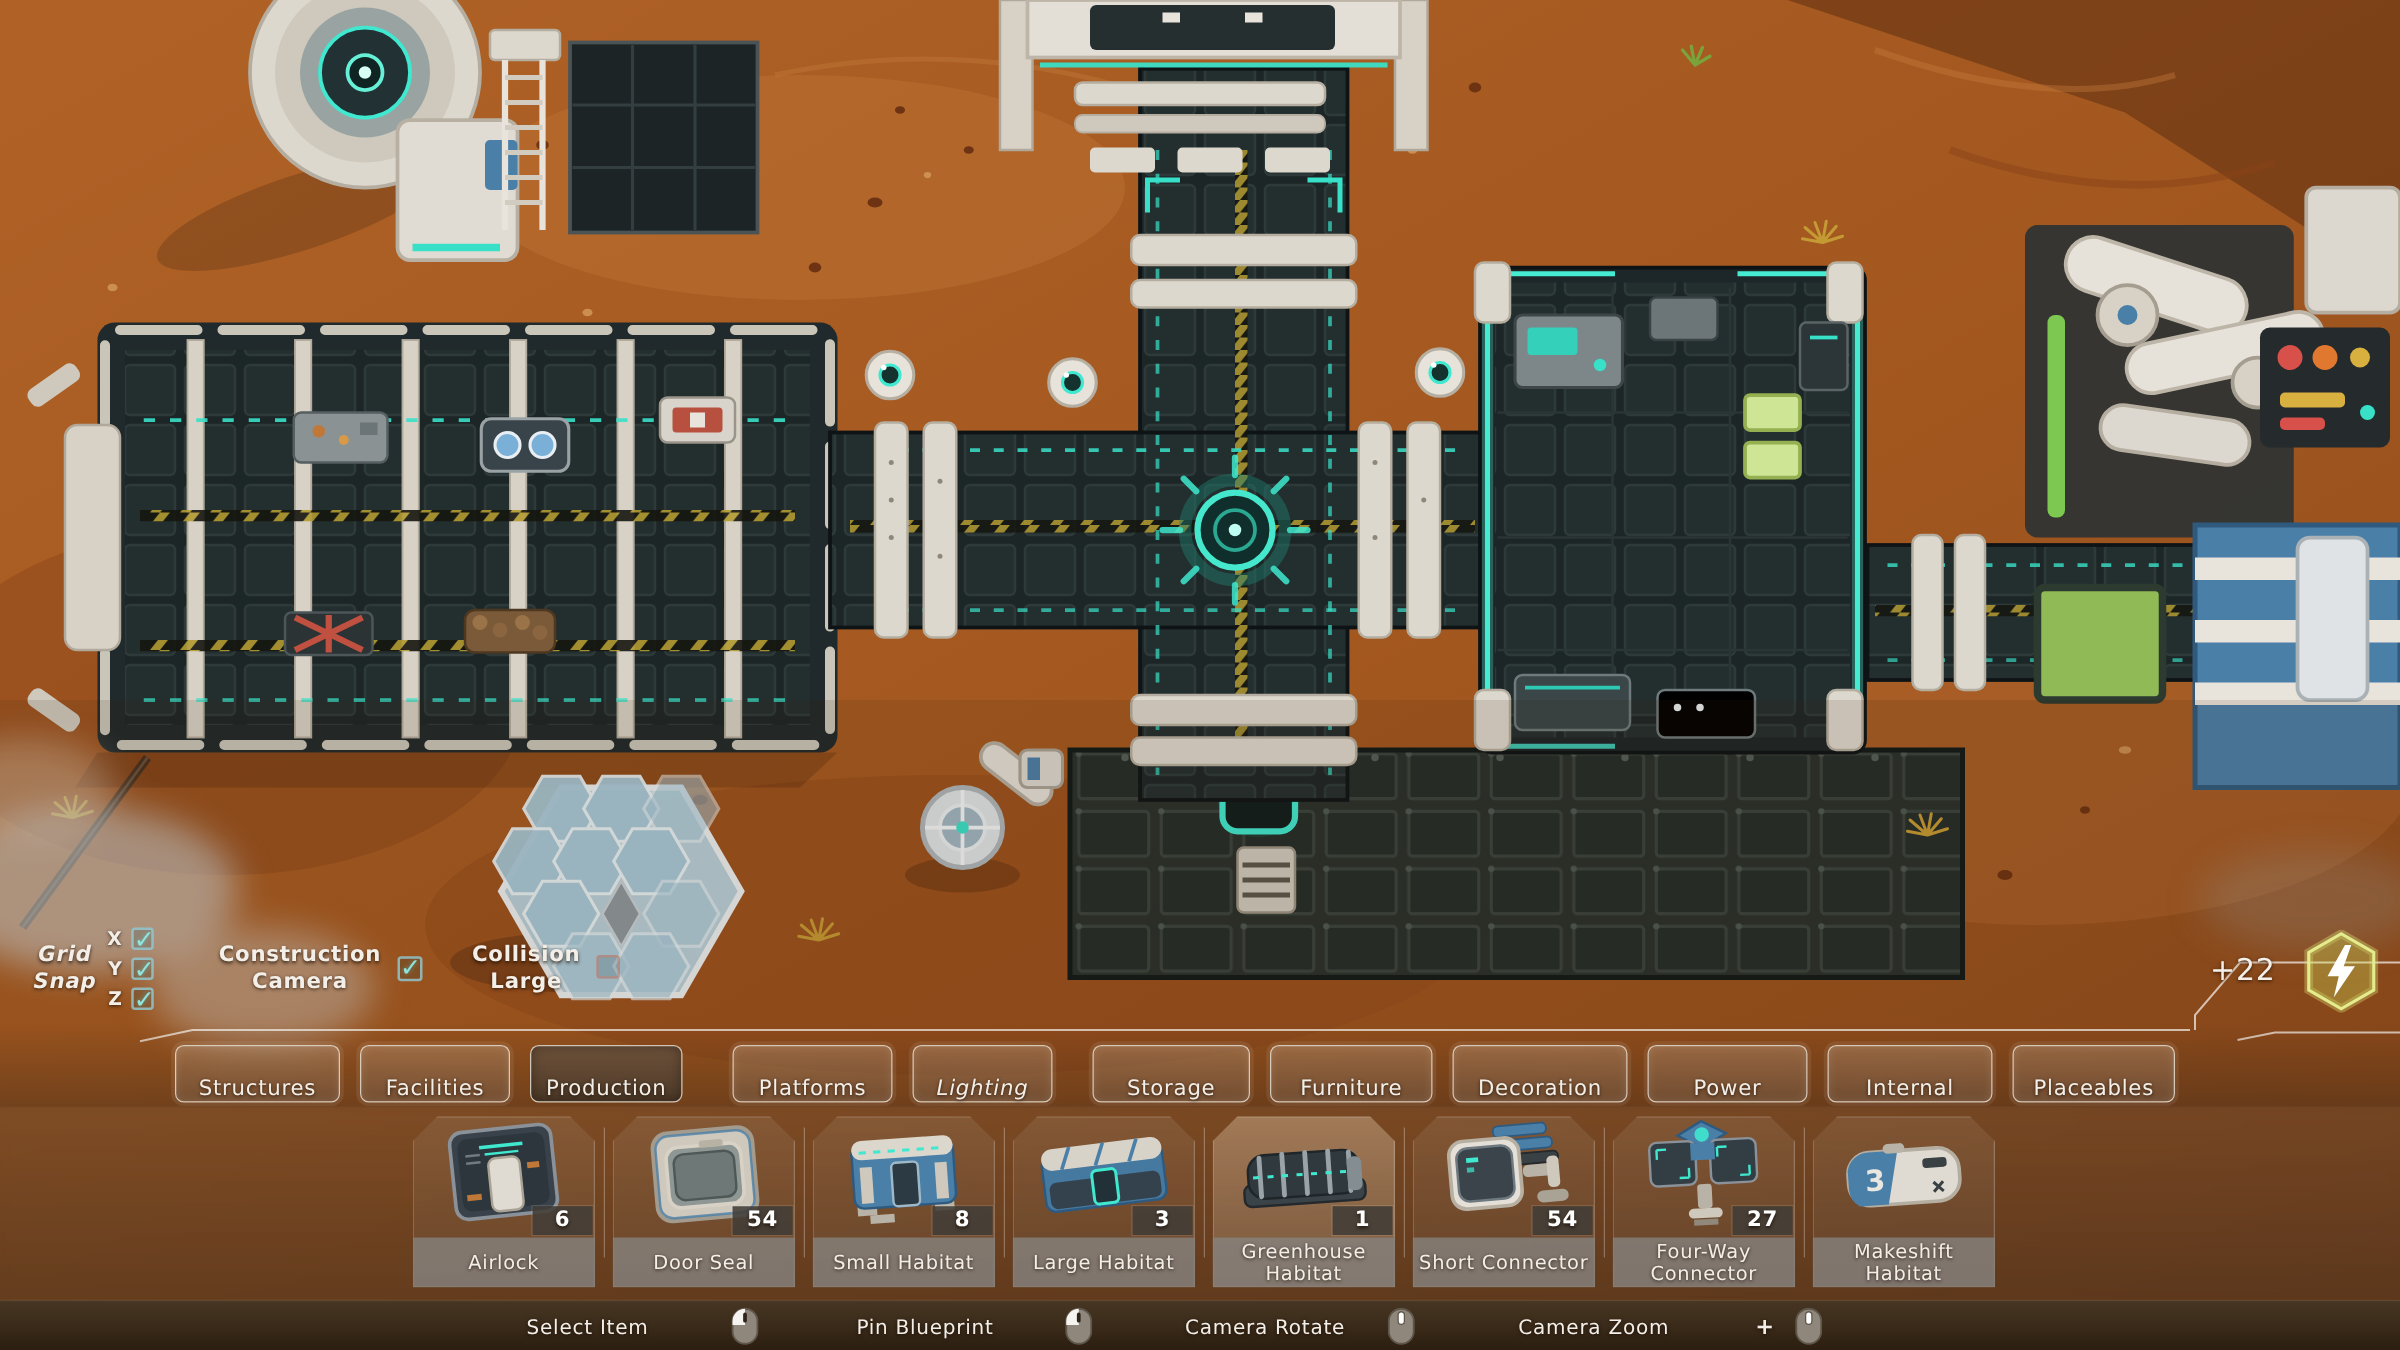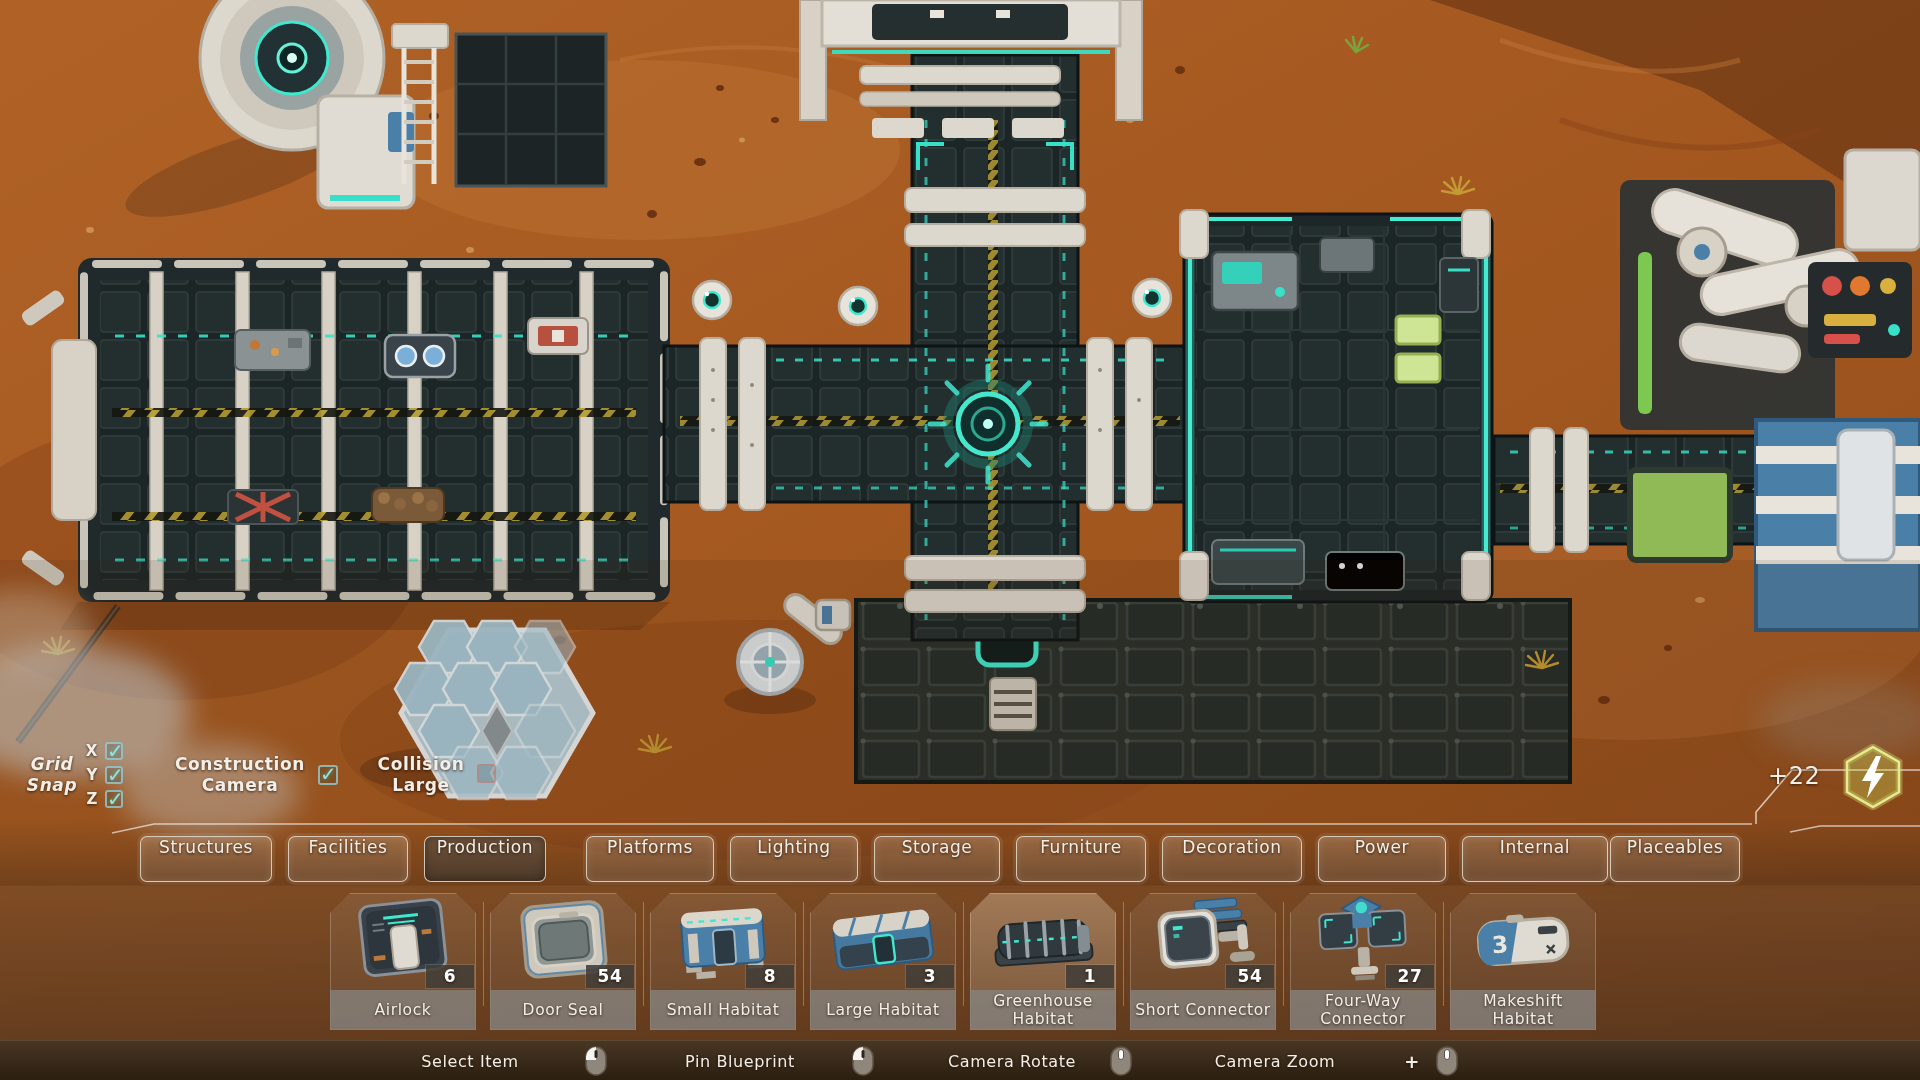--- a/index.html
+++ b/index.html
@@ -20,21 +20,21 @@
   .checkbox.red{border-color:rgba(205,125,108,.55);color:transparent;}
   
   #power-value{font-size:24px;font-weight:normal;}
   
   .tabs-band{position:absolute;left:0;top:818px;width:1920px;height:68px;
              background:linear-gradient(rgba(50,37,25,0),rgba(50,37,25,.38));}
   .tab{position:absolute;top:836px;height:46px;box-sizing:border-box;
        border:1px solid rgba(238,230,218,.8);border-radius:7px;
        background:linear-gradient(rgba(196,176,154,.30),rgba(120,100,84,.40));
        box-shadow:0 0 0 3px rgba(255,255,255,.08), inset 0 0 8px rgba(255,255,255,.12);
-       display:flex;align-items:flex-start;justify-content:center;cursor:pointer;}
+       display:flex;align-items:flex-end;justify-content:center;cursor:pointer;}
   .tab span{font-size:17px;}
   .tab.selected{background:linear-gradient(rgba(92,86,78,.62),rgba(58,54,48,.66));
                 box-shadow:inset 0 0 10px rgba(0,0,0,.35);}
   
   .cards-panel{position:absolute;left:0;top:885px;width:1920px;height:155px;
                background:linear-gradient(rgba(92,69,48,.40),rgba(60,45,32,.55));
                -webkit-backdrop-filter:blur(4px);backdrop-filter:blur(4px);}
   .card{position:absolute;top:893px;width:146px;height:137px;cursor:pointer;
         background:linear-gradient(rgba(186,166,144,.16),rgba(120,100,82,.22));
         clip-path:polygon(0 20px,20px 0,calc(100% - 20px) 0,100% 20px,100% 100%,0 100%);
@@ -483,36 +483,36 @@
     </div>
   <div class="tab" style="left:288px;width:120px;">
       <span class="uitext">Facilities</span>
     </div>
   <div class="tab selected" style="left:424px;width:122px;">
       <span class="uitext">Production</span>
     </div>
   <div class="tab" style="left:586px;width:128px;">
       <span class="uitext">Platforms</span>
     </div>
-  <div class="tab" style="left:730px;width:128px;">
+  <div class="tab" style="left:730px;width:112px;font-style:italic;">
       <span class="uitext">Lighting</span>
     </div>
   <div class="tab" style="left:874px;width:126px;">
       <span class="uitext">Storage</span>
     </div>
   <div class="tab" style="left:1016px;width:130px;">
       <span class="uitext">Furniture</span>
     </div>
   <div class="tab" style="left:1162px;width:140px;">
       <span class="uitext">Decoration</span>
     </div>
   <div class="tab" style="left:1318px;width:128px;">
       <span class="uitext">Power</span>
     </div>
-  <div class="tab" style="left:1462px;width:146px;">
+  <div class="tab" style="left:1462px;width:132px;">
       <span class="uitext">Internal</span>
     </div>
   <div class="tab" style="left:1610px;width:130px;">
       <span class="uitext">Placeables</span>
     </div>
 </div>
 
 <div class="cards-panel"></div>
 <div>
 

